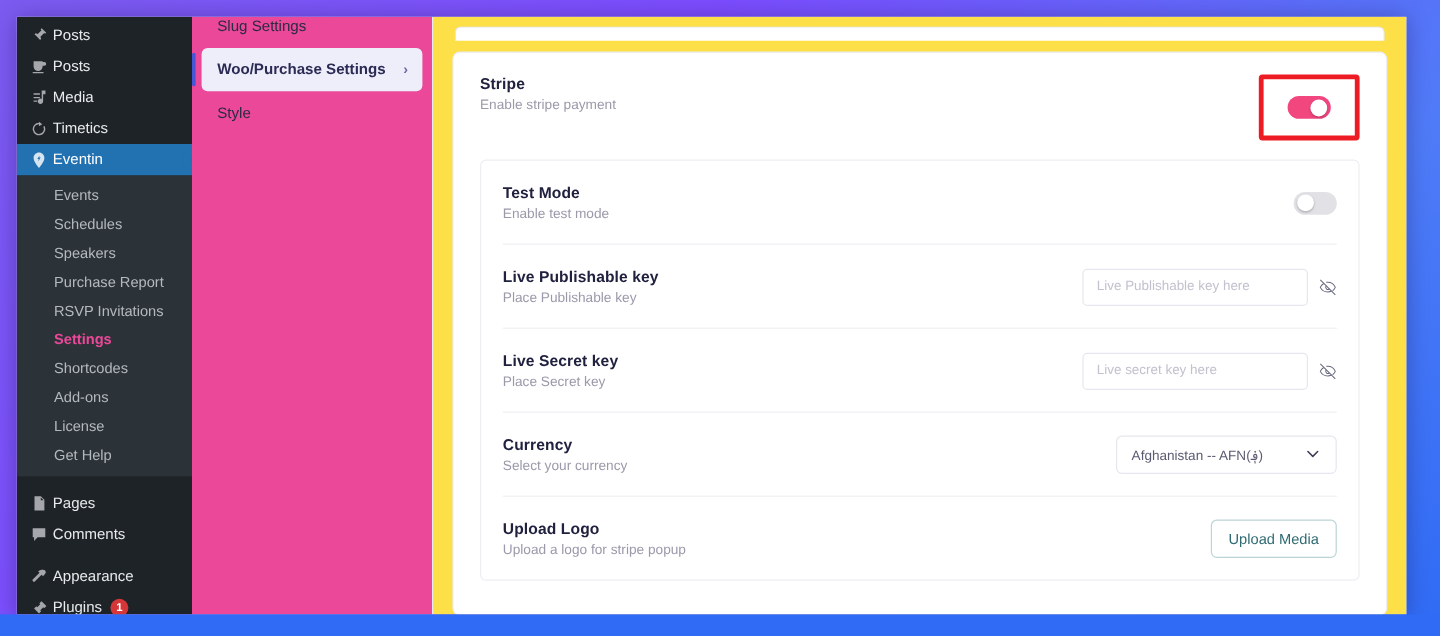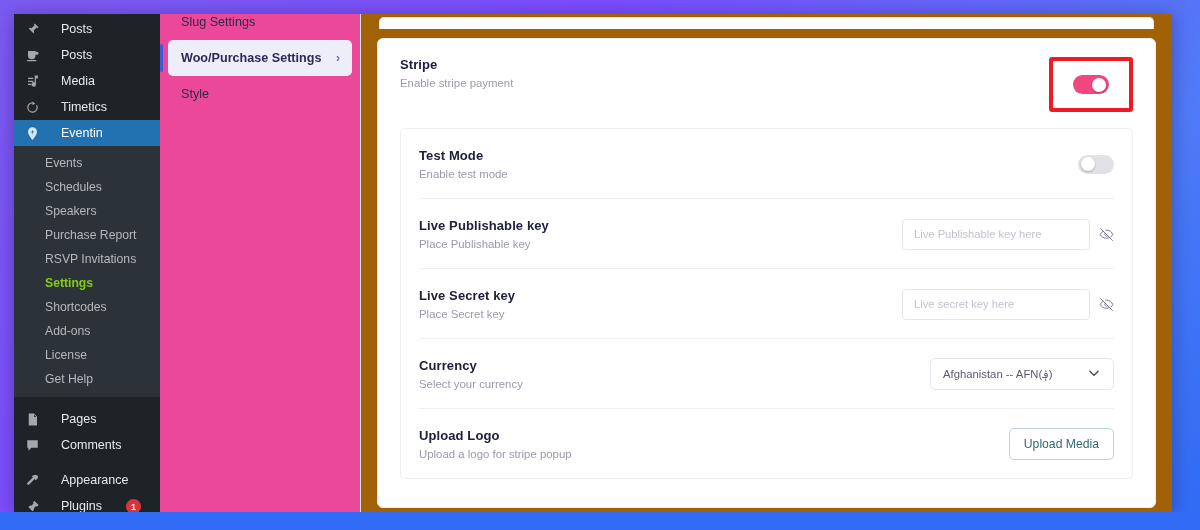--- a/index.html
+++ b/index.html
@@ -26,21 +26,21 @@
   #wp-sidebar {
     position: absolute; left: 0; top: 0;
     width: 146px; height: 100%;
     background: #1d2327;
     color: #c3c4c7;
     font-size: 12.5px;
     padding-top: 2px;
   }
   .wp-item {
     display: flex; align-items: center;
-    gap: 20px;
+    gap: 3px;
     height: 26px;
     padding: 0 8px 0 10px;
     color: #e8eaec;
     cursor: pointer;
     white-space: nowrap;
   }
   .wp-item .ic { width: 17px; height: 17px; display: inline-flex; align-items: center; justify-content: center; opacity: .82; flex: 0 0 17px;}
   .wp-item .ic svg { width: 15px; height: 15px; fill: #c3c4c7; }
   .wp-item.current {
     background: #2271b1; color: #fff; position: relative;
@@ -57,21 +57,21 @@
   }
   .wp-sub {
     display: block;
     padding: 4px 8px 4px 31px;
     font-size: 12.2px;
     color: #b4b9be;
     cursor: pointer;
     line-height: 16px;
     white-space: nowrap;
   }
-  .wp-sub.current { color: #84cc16; font-weight: bold; }
+  .wp-sub.current { color: #ec4899; font-weight: bold; }
   .wp-gap { height: 9px; }
   .badge-count {
     display: inline-flex; align-items: center; justify-content: center;
     min-width: 15px; height: 15px; border-radius: 8px;
     background: #d63638; color: #fff; font-size: 9.5px; font-weight: bold;
     padding: 0 4px; margin-left: 4px;
   }
 
   
   #settings-nav {
@@ -99,22 +99,22 @@
   }
   .snav-item.active::before {
     content: ""; position: absolute; left: -8px; top: 4px; bottom: 4px;
     width: 3px; border-radius: 2px; background: #4557d6;
   }
   .snav-item .chev { color: #6b6ba5; font-size: 12px; line-height: 1; }
 
   
   #main {
     position: absolute; left: 347px; top: 0; right: 0; bottom: 0;
-    background: #a16207;
-    padding: 3px 16px 0 16px;
+    background: #fde047;
+    padding: 8px 16px 0 16px;
     overflow: hidden;
   }
   #topstrip {
     height: 12px;
     background: #fff;
     border: 1px solid #e4e4ec;
     border-bottom: none;
     border-radius: 5px 5px 0 0;
     margin: 0 2px;
   }

